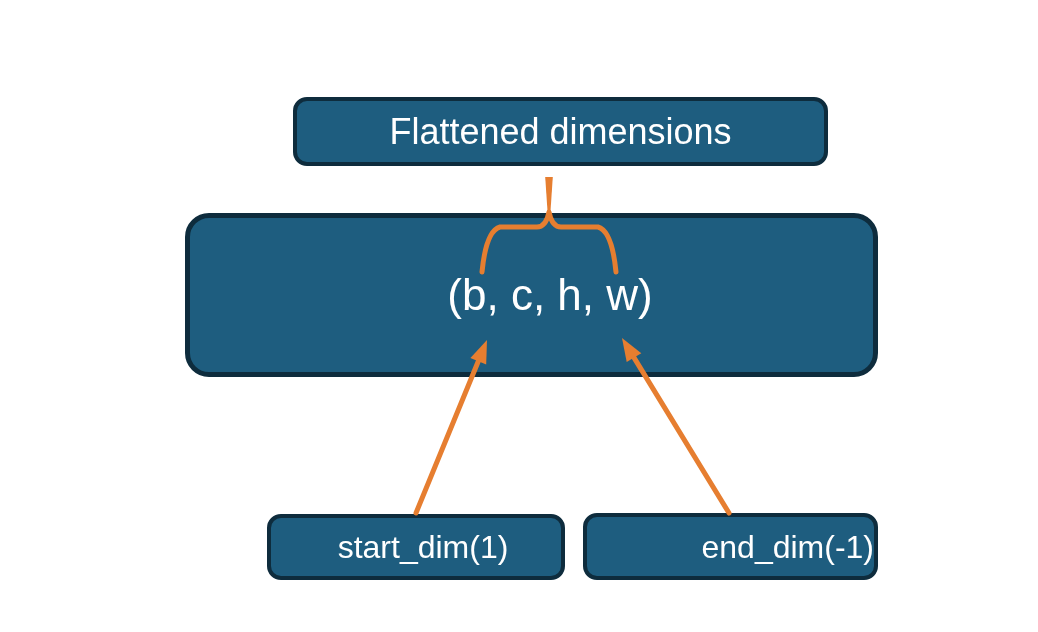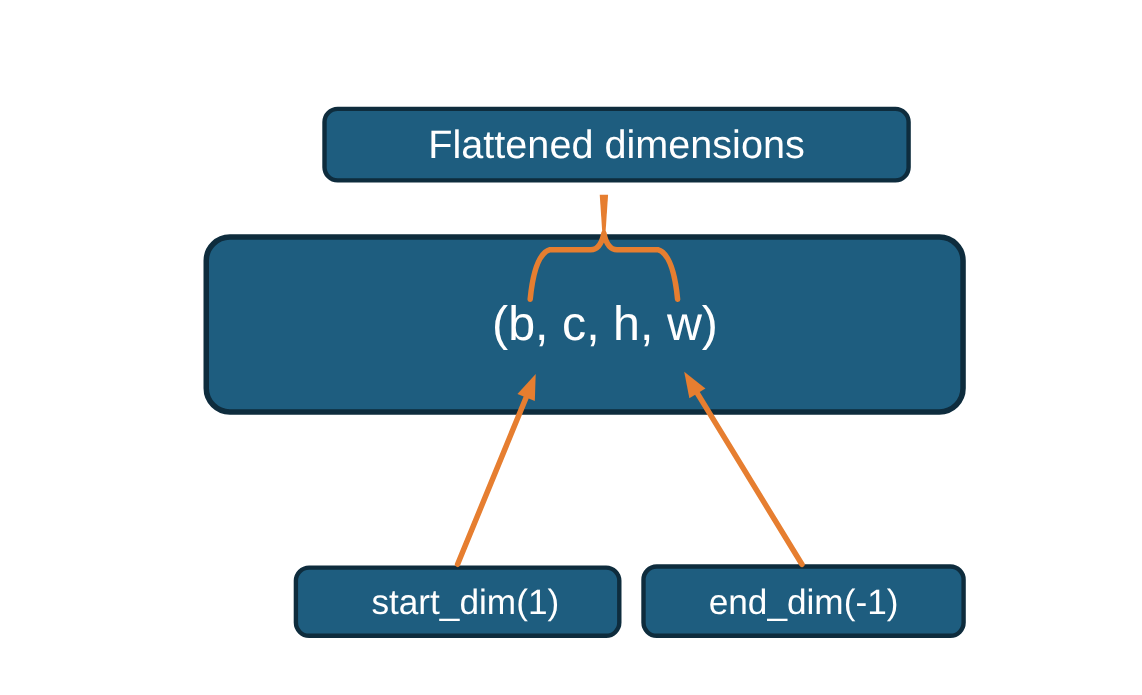--- a/index.html
+++ b/index.html
@@ -53,20 +53,21 @@
     width: 298px; height: 66px;
     border-radius: 14px;
     font-size: 32px;
     padding-left: 14px;
   }
   .node-br {
     left: 583px; top: 513px;
     width: 295px; height: 67px;
     border-radius: 14px;
     font-size: 32px;
+    justify-content: flex-end;
   }
   .connector-layer {
     position: absolute;
     left: 0; top: 0;
     width: 1038px; height: 632px;
     pointer-events: none;
   }
   .connector-stroke {
     stroke: var(--color-accent, #E67E30);
     stroke-width: 5;

